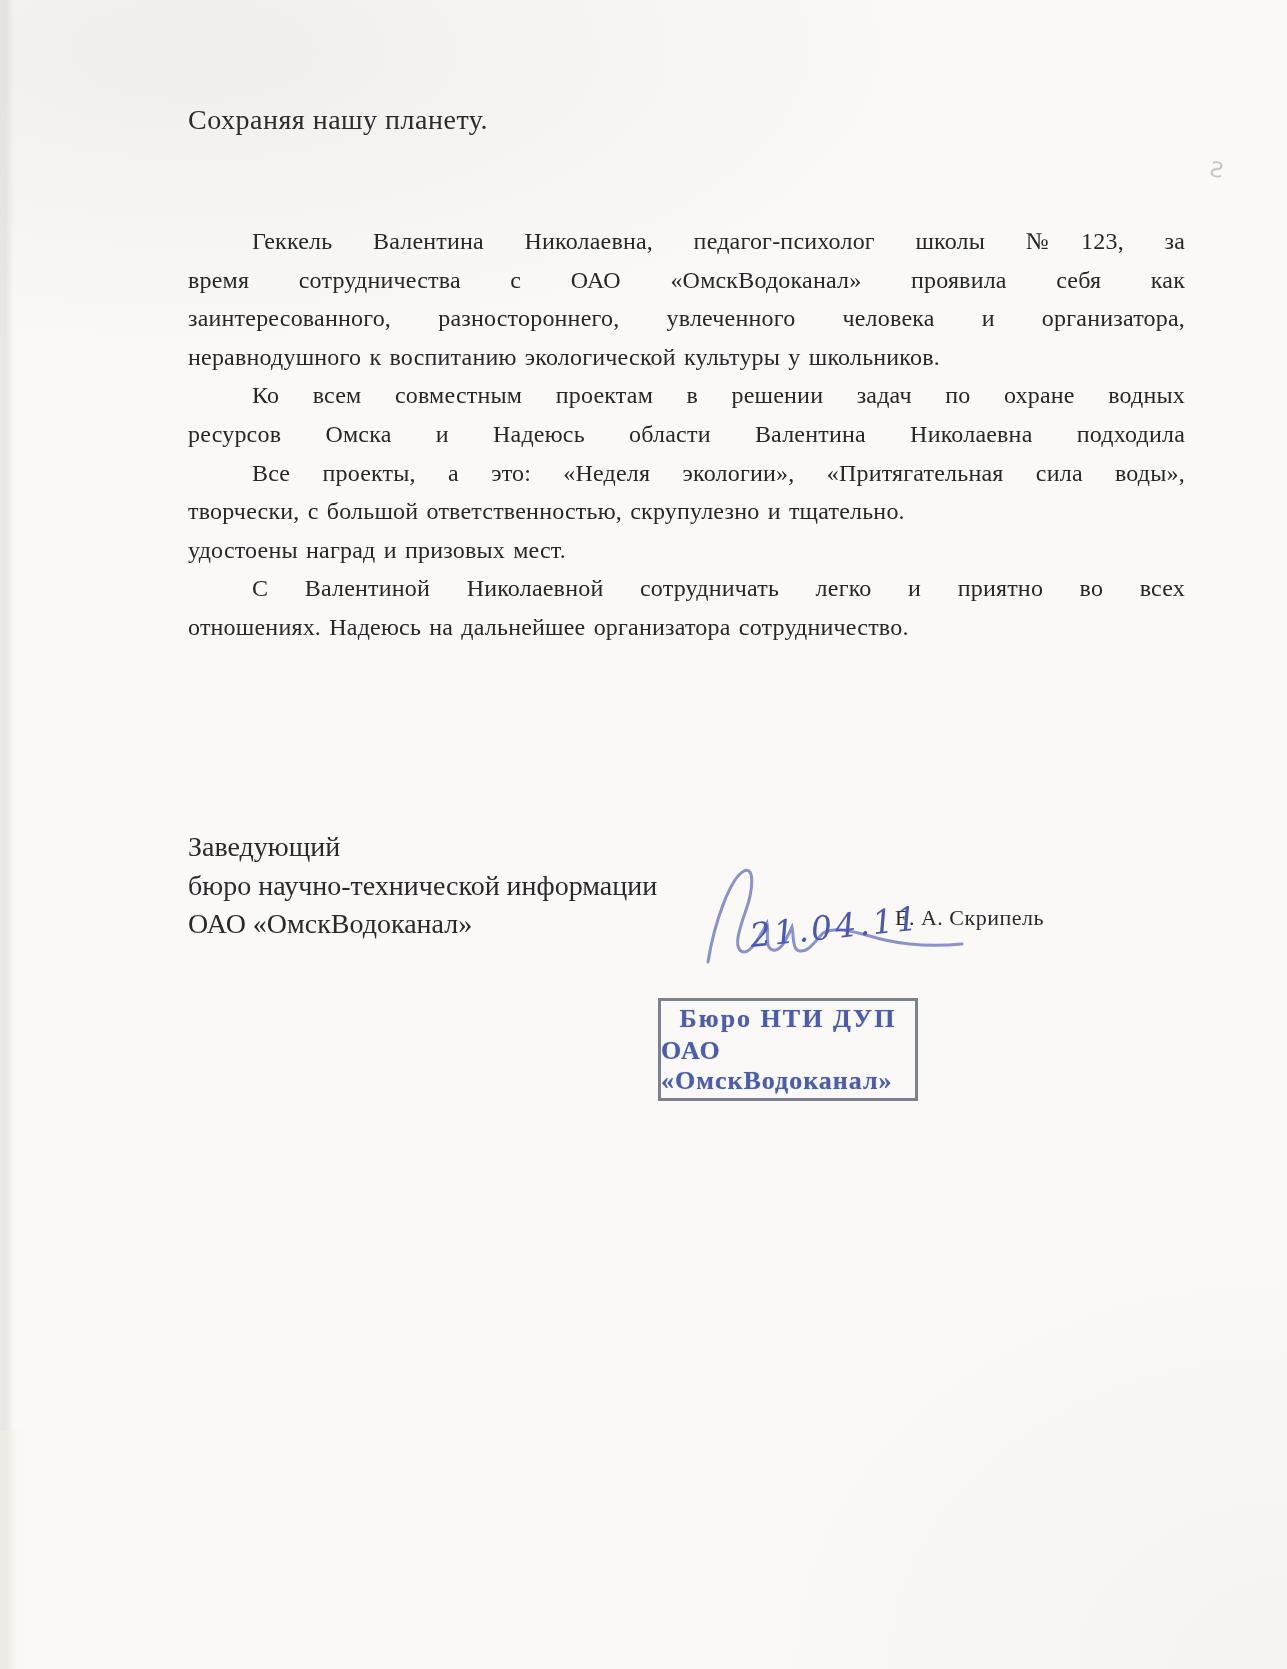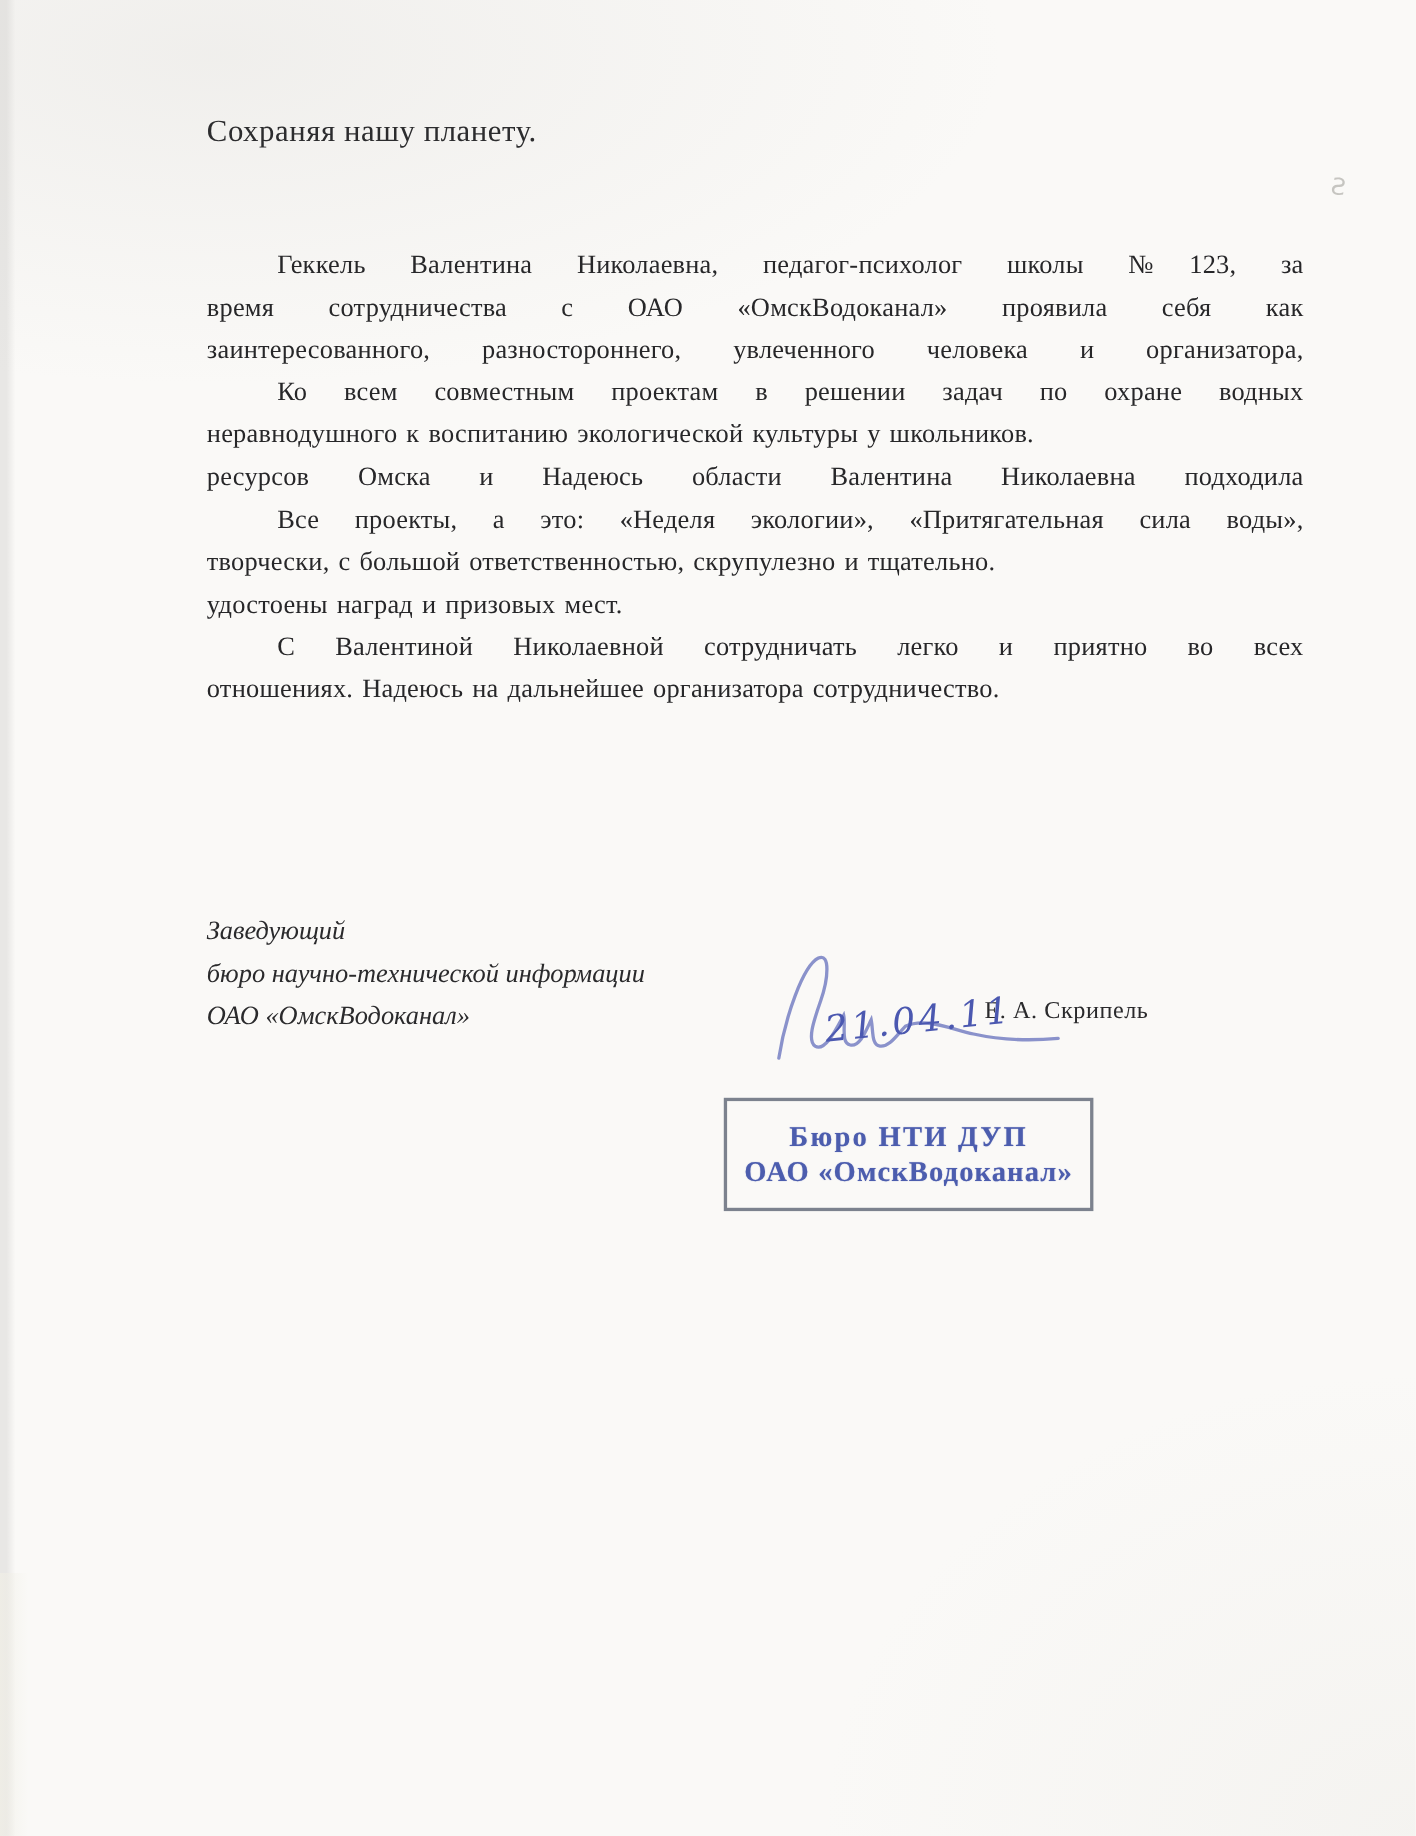--- a/index.html
+++ b/index.html
@@ -28,35 +28,35 @@
   }
   .body-block{
     position:absolute;left:188px;top:222px;width:997px;
     font-size:24px;color:#272729;line-height:38.6px;letter-spacing:.2px;
   }
   .bline{display:block;text-align:justify;text-align-last:justify;word-spacing:2px;}
   .bline.indent{text-indent:64px;}
   .bline.last{text-align-last:left;}
   .sig-block{
     position:absolute;left:188px;top:828px;width:997px;
-    font-size:24px;color:#2a2a2c;line-height:38.5px;font-style:italic;
+    font-size:28px;color:#2a2a2c;line-height:38.5px;
   }
   .signer-name{
     position:absolute;left:895px;top:905px;font-size:22px;color:#2a2a2c;
     letter-spacing:.5px;white-space:nowrap;
   }
   .autograph{position:absolute;left:700px;top:862px;width:270px;height:105px;}
   .hand-date{
     position:absolute;left:752px;top:916px;
     font-size:33px;font-style:italic;letter-spacing:3px;
     transform:rotate(-6deg);transform-origin:left bottom;
     font-family:"DejaVu Serif", serif;
   }
   .stamp{
-    position:absolute;left:658px;top:998px;width:336px;height:103px;
+    position:absolute;left:658px;top:998px;width:260px;height:103px;
     border:3px solid rgba(92,100,115,0.8);
     box-sizing:border-box;
     display:flex;flex-direction:column;align-items:center;justify-content:center;
     gap:2px;
     background:rgba(255,255,255,0.0);
   }
   .stamp .s1{
     font-size:26px;font-weight:bold;letter-spacing:2px;
     text-shadow:0 0 1px rgba(76,93,174,0.55);
   }
@@ -74,22 +74,22 @@
 
 <div class="paper"></div>
 <div class="edge-bottom-left"></div>
 
 <div class="title">Сохраняя нашу планету.</div>
 
 <div class="body-block">
   <span class="bline indent">Геккель Валентина Николаевна, педагог-психолог школы №123, за</span>
   <span class="bline">время сотрудничества с ОАО «ОмскВодоканал» проявила себя как</span>
   <span class="bline">заинтересованного, разностороннего, увлеченного человека и организатора,</span>
+  <span class="bline last">неравнодушного к воспитанию экологической культуры у школьников.</span>
   <span class="bline indent">Ко всем совместным проектам в решении задач по охране водных</span>
-  <span class="bline last">неравнодушного к воспитанию экологической культуры у школьников.</span>
   <span class="bline">ресурсов Омска и Надеюсь области Валентина Николаевна подходила</span>
   <span class="bline indent">Все проекты, а это: «Неделя экологии», «Притягательная сила воды»,</span>
   <span class="bline last">творчески, с большой ответственностью, скрупулезно и тщательно.</span>
   <span class="bline last">удостоены наград и призовых мест.</span>
   <span class="bline indent">С Валентиной Николаевной сотрудничать легко и приятно во всех</span>
   <span class="bline last">отношениях. Надеюсь на дальнейшее организатора сотрудничество.</span>
 </div>
 
 <div class="sig-block">
   <div>Заведующий</div>

